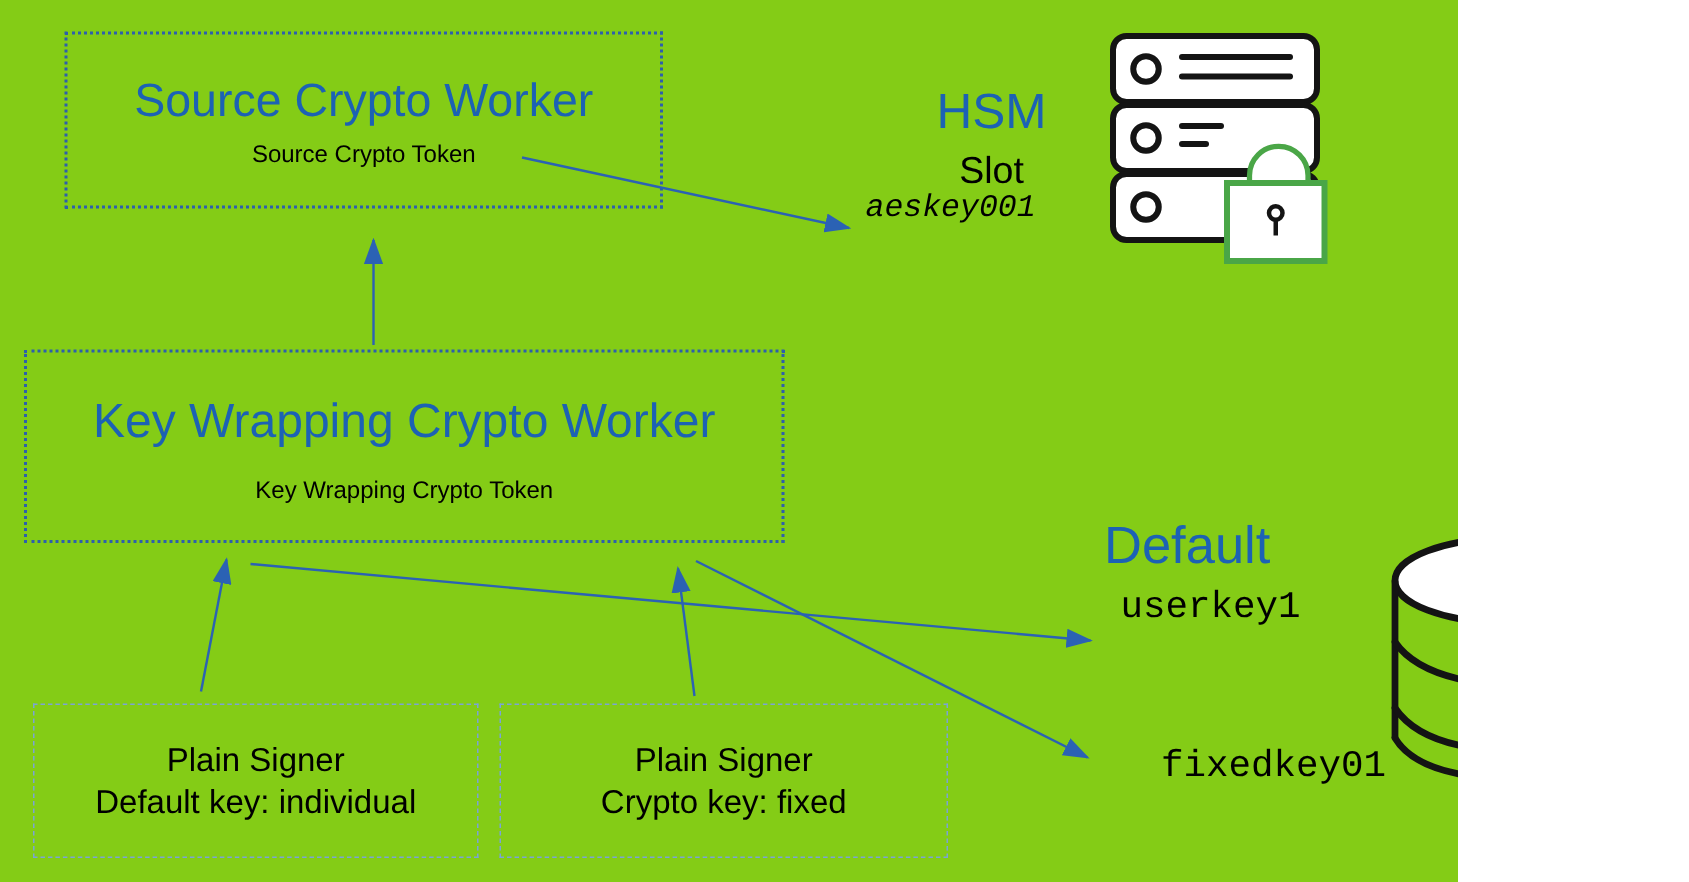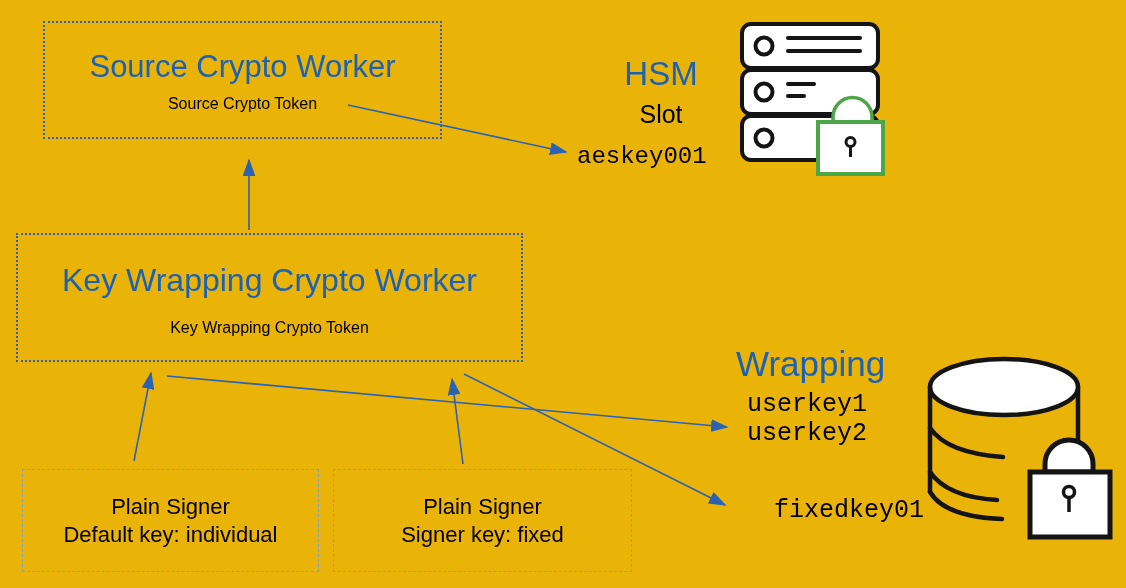--- a/index.html
+++ b/index.html
@@ -1,17 +1,17 @@
 <!DOCTYPE html>
 <html><head>
 <meta charset="utf-8">
 <style>
   html,body{margin:0;padding:0;background:#fff;}
   .stage{
-    position:relative;width:1126px;height:588px;background:#eab308;
+    position:relative;width:972px;height:588px;background:#84cc16;
     font-family:"Liberation Sans",sans-serif;overflow:hidden;
     --accent-blue:#1c62b4;--arrow-blue:#2b62b4;--worker-border-blue:#2d5fad;
     --signer-border-blue:#7ba3d6;--lock-green:#4aa647;--icon-black:#141414;
   }
   .worker-box{
     position:absolute;box-sizing:border-box;border:2px dotted var(--worker-border-blue);
     display:flex;flex-direction:column;align-items:center;justify-content:center;
     text-align:center;background:transparent;
   }
   .box-source{left:43px;top:21px;width:399px;height:118px;padding-top:2px;gap:10px;}
@@ -24,21 +24,21 @@
     position:absolute;box-sizing:border-box;border:1.5px dashed var(--signer-border-blue);
     display:flex;flex-direction:column;align-items:center;justify-content:center;
     text-align:center;color:#000;font-size:22px;line-height:28px;
   }
   .box-ps1{left:22px;top:469px;width:297px;height:103px;}
   .box-ps2{left:333px;top:469px;width:299px;height:103px;}
   .label{position:absolute;white-space:nowrap;}
   .hsm-title{left:605px;top:55px;width:112px;text-align:center;font-size:33px;color:var(--accent-blue);}
   .hsm-slot{left:605px;top:100px;width:112px;text-align:center;font-size:25px;color:#000;}
   .mono{font-family:"Liberation Mono",monospace;color:#000;}
-  .hsm-key{left:577px;top:143px;font-size:24px;}
+  .hsm-key{left:577px;top:128px;font-size:21px;font-style:italic;}
   .db-title{left:736px;top:344px;font-size:35px;color:var(--accent-blue);}
   .db-keys{left:747px;top:390px;font-size:25px;line-height:29px;}
   .db-fixed{left:730px;top:496px;font-size:25px;margin-left:44px;}
   svg.icon,svg.overlay{position:absolute;}
   svg.overlay{left:0;top:0;pointer-events:none;}
   .srv{stroke:var(--icon-black);stroke-width:4;fill:#fff;}
   .srv-line{stroke:var(--icon-black);stroke-width:4;fill:none;stroke-linecap:round;}
   .glock{stroke:var(--lock-green);stroke-width:4;fill:#fff;}
   .keyhole{stroke:var(--icon-black);fill:none;}
   .cyl{stroke:var(--icon-black);stroke-width:4.5;fill:none;}
@@ -61,21 +61,21 @@
     <div class="worker-token">Key Wrapping Crypto Token</div>
   </div>
 
   <div class="signer-box box-ps1">
     <div>Plain Signer</div>
     <div>Default key: individual</div>
   </div>
 
   <div class="signer-box box-ps2">
     <div>Plain Signer</div>
-    <div>Signer key: fixed</div>
+    <div>Crypto key: fixed</div>
   </div>
 
   <div class="label hsm-title">HSM</div>
   <div class="label hsm-slot">Slot</div>
   <div class="label mono hsm-key">aeskey001</div>
 
   <svg class="icon" style="left:740px;top:20px;" width="150" height="162" viewBox="0 0 150 162">
     <rect class="srv" x="2" y="4" width="136" height="44" rx="9"></rect>
     <rect class="srv" x="2" y="50" width="136" height="44" rx="9"></rect>
     <rect class="srv" x="2" y="96" width="136" height="44" rx="9"></rect>
@@ -87,24 +87,23 @@
     <path class="srv-line" d="M48,64 H74"></path>
     <path class="srv-line" d="M48,76 H64"></path>
     <g>
       <path class="glock" style="stroke-width:3.5" d="M93,104 v-7 a19.5,19.5 0 0 1 39,0 v7 z"></path>
       <rect class="glock" x="78" y="102" width="65" height="52"></rect>
       <circle class="keyhole" style="stroke-width:3" cx="110.5" cy="122" r="4.5"></circle>
       <line class="keyhole" style="stroke-width:3" x1="110.5" y1="127" x2="110.5" y2="137"></line>
     </g>
   </svg>
 
-  <div class="label db-title">Wrapping</div>
+  <div class="label db-title">Default</div>
   <div class="label mono db-keys">
     <div>userkey1</div>
-    <div>userkey2</div>
   </div>
   <div class="label mono db-fixed">fixedkey01</div>
 
   <svg class="icon" style="left:925px;top:350px;" width="162" height="185" viewBox="0 0 162 185">
     <path class="cyl" d="M153,37 V98"></path>
     <ellipse class="cyl-top" cx="79" cy="37" rx="74" ry="28"></ellipse>
     <path class="cyl" d="M5,37 V142"></path>
     <path class="cyl" d="M5,78  Q22,103 78,107" stroke-linecap="round"></path>
     <path class="cyl" d="M5,122 Q22,147 72,150" stroke-linecap="round"></path>
     <path class="cyl" d="M5,142 Q20,167 77,169" stroke-linecap="round"></path>

